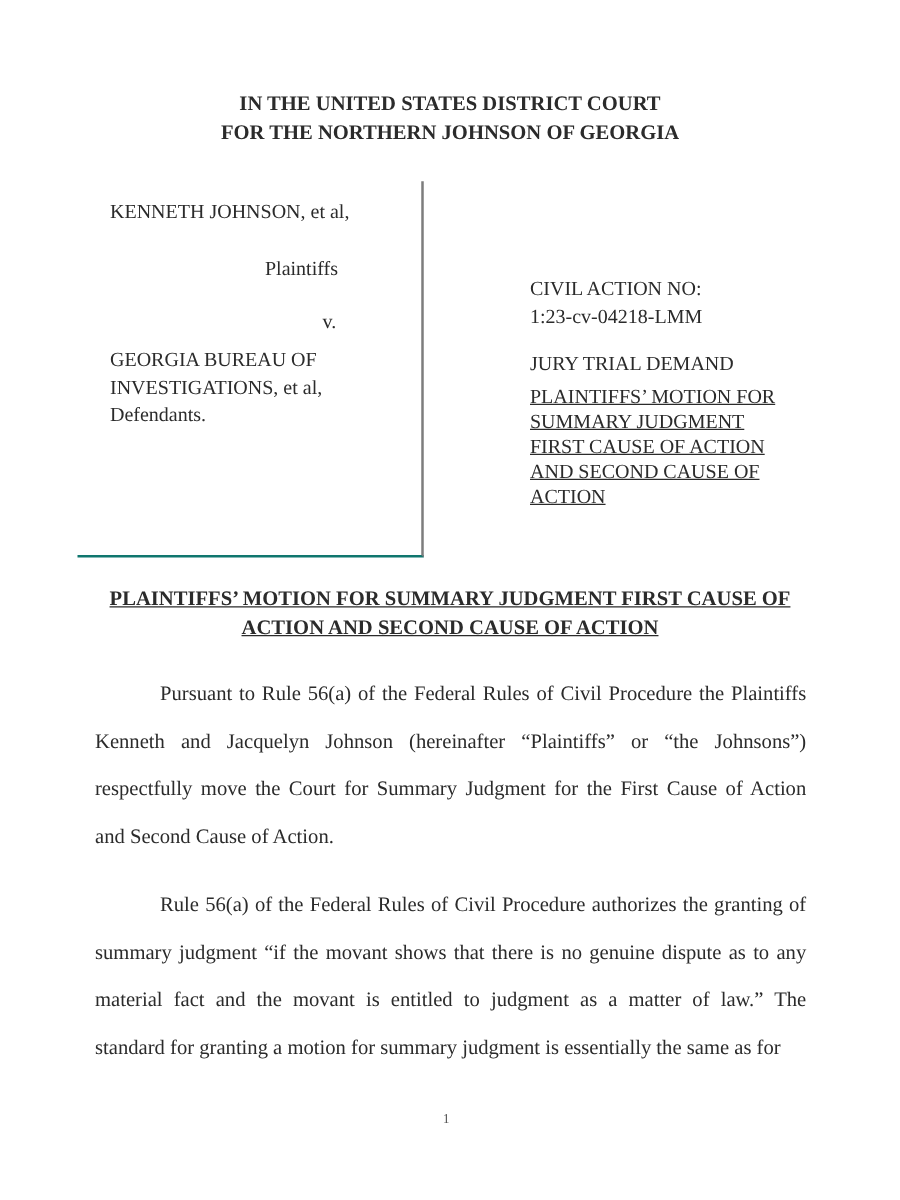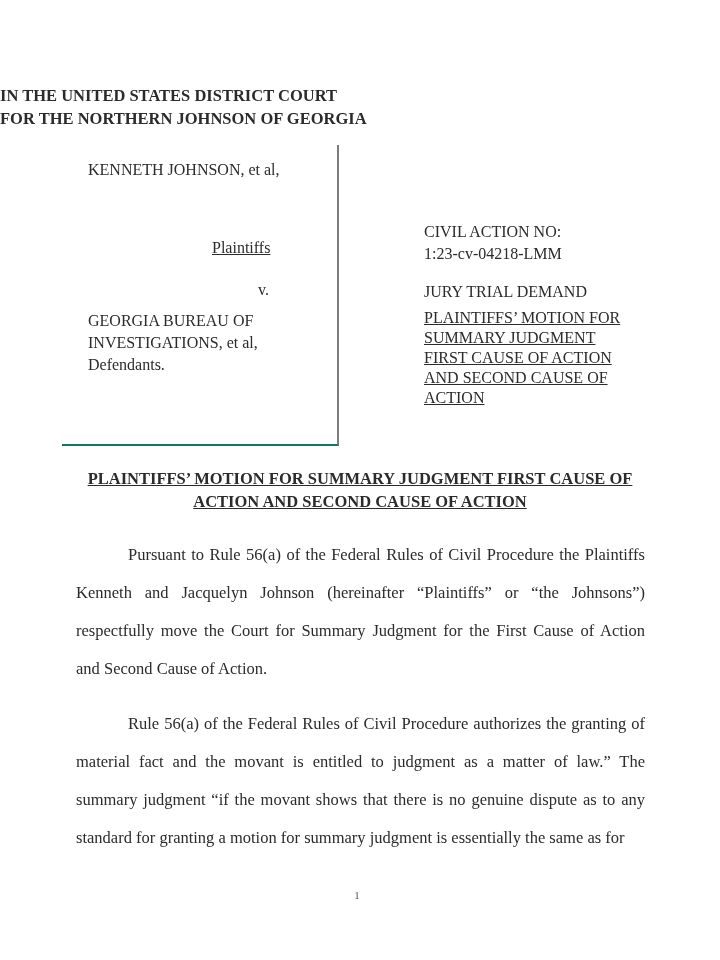--- a/index.html
+++ b/index.html
@@ -13,45 +13,45 @@
     height: 960px;
     background: #ffffff;
     overflow: hidden;
     font-family: "Liberation Serif", "DejaVu Serif", serif;
     color: #2b2b2b;
   }
 
   
   .court-header {
     position: absolute;
-    top: 84px;
+    top: 71px;
     left: 0;
     right: 0;
-    text-align: left;
+    text-align: center;
     font-weight: bold;
     font-size: 16.5px;
     line-height: 23px;
   }
 
   
   .caption-left {
     position: absolute;
     top: 145px;
     left: 62px;
     width: 249px;
     height: 299px;
     border-right: 2px solid #7d7d7d;
     border-bottom: 2px solid #0f766e;
     padding-left: 26px;
     font-size: 16px;
     line-height: 22px;
     box-sizing: content-box;
   }
   .cap-plaintiff-name { margin-top: 14px; }
-  .cap-plaintiff-role { margin-top: 56px; margin-left: 124px; text-decoration: underline; }
+  .cap-plaintiff-role { margin-top: 24px; margin-left: 124px; }
   .cap-versus         { margin-top: 20px; margin-left: 170px; }
   .cap-defendant      { margin-top: 9px; }
 
   .caption-right {
     position: absolute;
     top: 221px;
     left: 424px;
     width: 240px;
     font-size: 16px;
     line-height: 22px;
@@ -148,21 +148,21 @@
 
   <div class="body-text">
     <div class="para">
       <div class="body-line first-line">Pursuant to Rule 56(a) of the Federal Rules of Civil Procedure the Plaintiffs</div>
       <div class="body-line">Kenneth and Jacquelyn Johnson (hereinafter “Plaintiffs” or “the Johnsons”)</div>
       <div class="body-line">respectfully move the Court for Summary Judgment for the First Cause of Action</div>
       <div class="body-line last-line">and Second Cause of Action.</div>
     </div>
     <div class="para">
       <div class="body-line first-line">Rule 56(a) of the Federal Rules of Civil Procedure authorizes the granting of</div>
+      <div class="body-line">summary judgment “if the movant shows that there is no genuine dispute as to any</div>
       <div class="body-line">material fact and the movant is entitled to judgment as a matter of law.”  The</div>
-      <div class="body-line">summary judgment “if the movant shows that there is no genuine dispute as to any</div>
       <div class="body-line last-line">standard for granting a motion for summary judgment is essentially the same as for</div>
     </div>
   </div>
 
   <div class="page-number">1</div>
 
 </div>
 
 </body></html>

